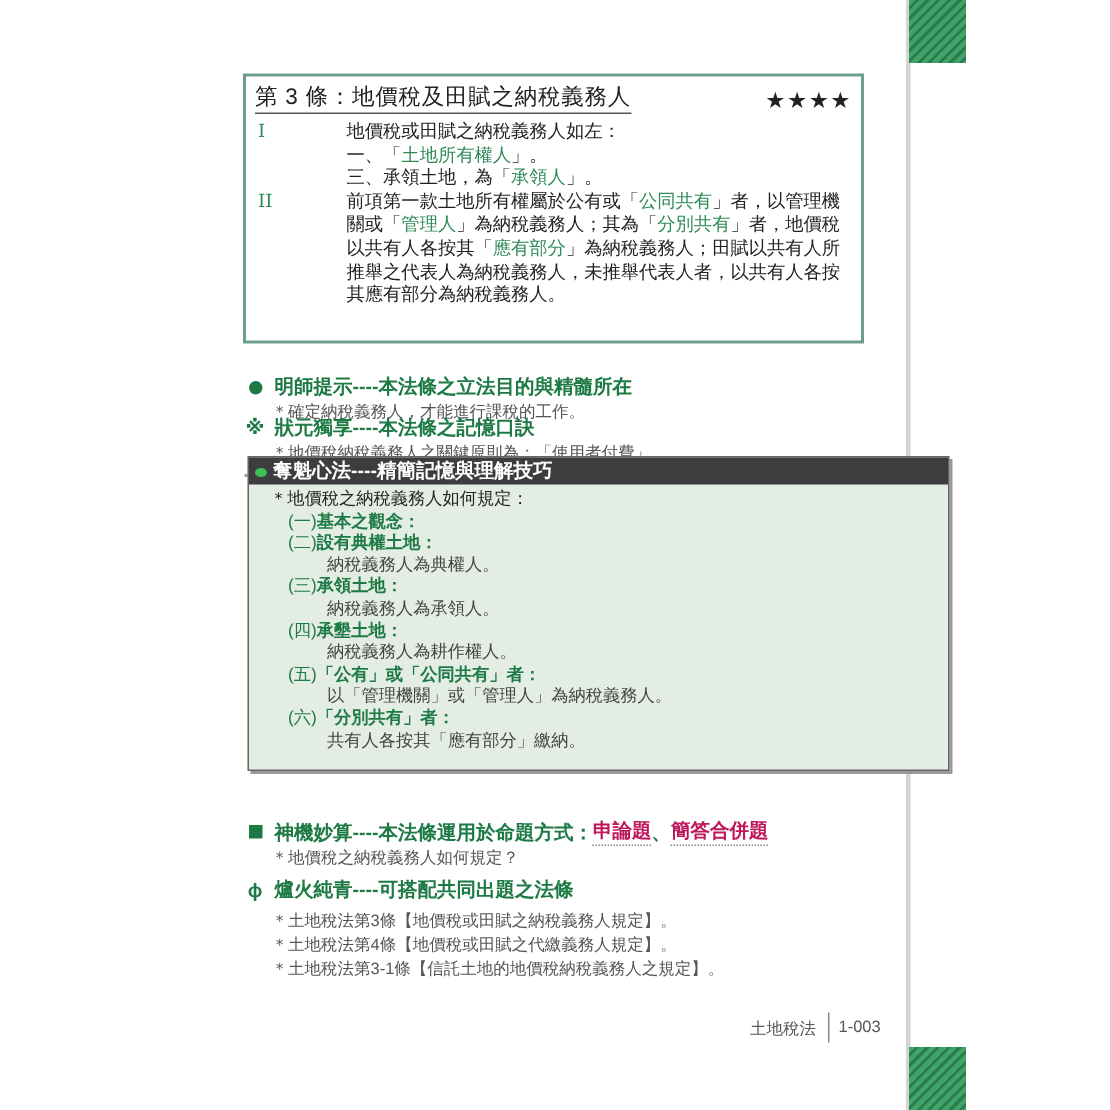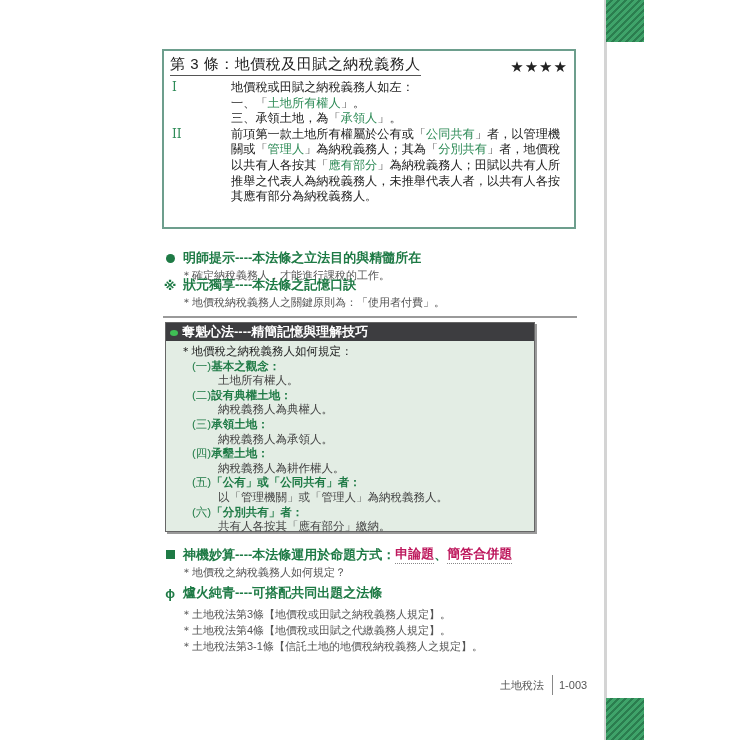--- a/index.html
+++ b/index.html
@@ -34,21 +34,21 @@
   .sec { position:absolute; left:163px; font-family:"Liberation Sans","DejaVu Sans",sans-serif; }
   .sec .head { font-size:13px; font-weight:bold; color:#1e7a45; display:flex; align-items:center; }
   .sec .icon { width:14px; display:inline-block; margin-right:6px; text-align:center; }
   .sec .note { font-size:11px; color:#555; padding-left:18px; line-height:16px; }
   .hr { position:absolute; left:163px; width:414px; height:2px; background:#9a9a9a; }
 
   .dot { width:9px; height:9px; border-radius:50%; background:#1e7a45; display:inline-block; }
   .sq { width:9px; height:9px; background:#1e7a45; display:inline-block; }
 
   .mnemo {
-    position:absolute; left:165px; top:322px; width:370px; height:210px;
+    position:absolute; left:165px; top:304px; width:468px; height:210px;
     border:1px solid #666; box-shadow:2px 2px 0 #9a9a9a; background:#e3ede4; box-sizing:border-box;
     font-family:"Liberation Sans","DejaVu Sans",sans-serif;
   }
   .mnemo .mhead {
     background:#3d3d40; color:#fff; font-size:13px; font-weight:bold; height:18px; line-height:18px; padding-left:4px;
   }
   .mnemo .leaf { display:inline-block; width:8px; height:6px; background:#3fbf55; border-radius:50%; margin-right:4px; vertical-align:middle; }
   .mnemo .mbody { padding:3px 0 0 14px; font-size:11.5px; line-height:14.6px; }
   .mnemo .lead { color:#222; }
   .mnemo .sub { padding-left:12px; color:#1e7a45; }
@@ -103,21 +103,20 @@
   <div class="note">＊地價稅納稅義務人之關鍵原則為：「使用者付費」。</div>
 </div>
 
 <div class="hr" style="top:316px;"></div>
 
 <div class="mnemo">
   <div class="mhead"><span class="leaf"></span><span>奪魁心法----精簡記憶與理解技巧</span></div>
   <div class="mbody">
     <div class="lead">＊地價稅之納稅義務人如何規定：</div>
     <div class="sub"><span>(一)</span><b>基本之觀念：</b></div>
-    <div class="detail">土地所有權人。</div>
     <div class="sub"><span>(二)</span><b>設有典權土地：</b></div>
     <div class="detail">納稅義務人為典權人。</div>
     <div class="sub"><span>(三)</span><b>承領土地：</b></div>
     <div class="detail">納稅義務人為承領人。</div>
     <div class="sub"><span>(四)</span><b>承墾土地：</b></div>
     <div class="detail">納稅義務人為耕作權人。</div>
     <div class="sub"><span>(五)</span><b>「公有」或「公同共有」者：</b></div>
     <div class="detail">以「管理機關」或「管理人」為納稅義務人。</div>
     <div class="sub"><span>(六)</span><b>「分別共有」者：</b></div>
     <div class="detail">共有人各按其「應有部分」繳納。</div>

